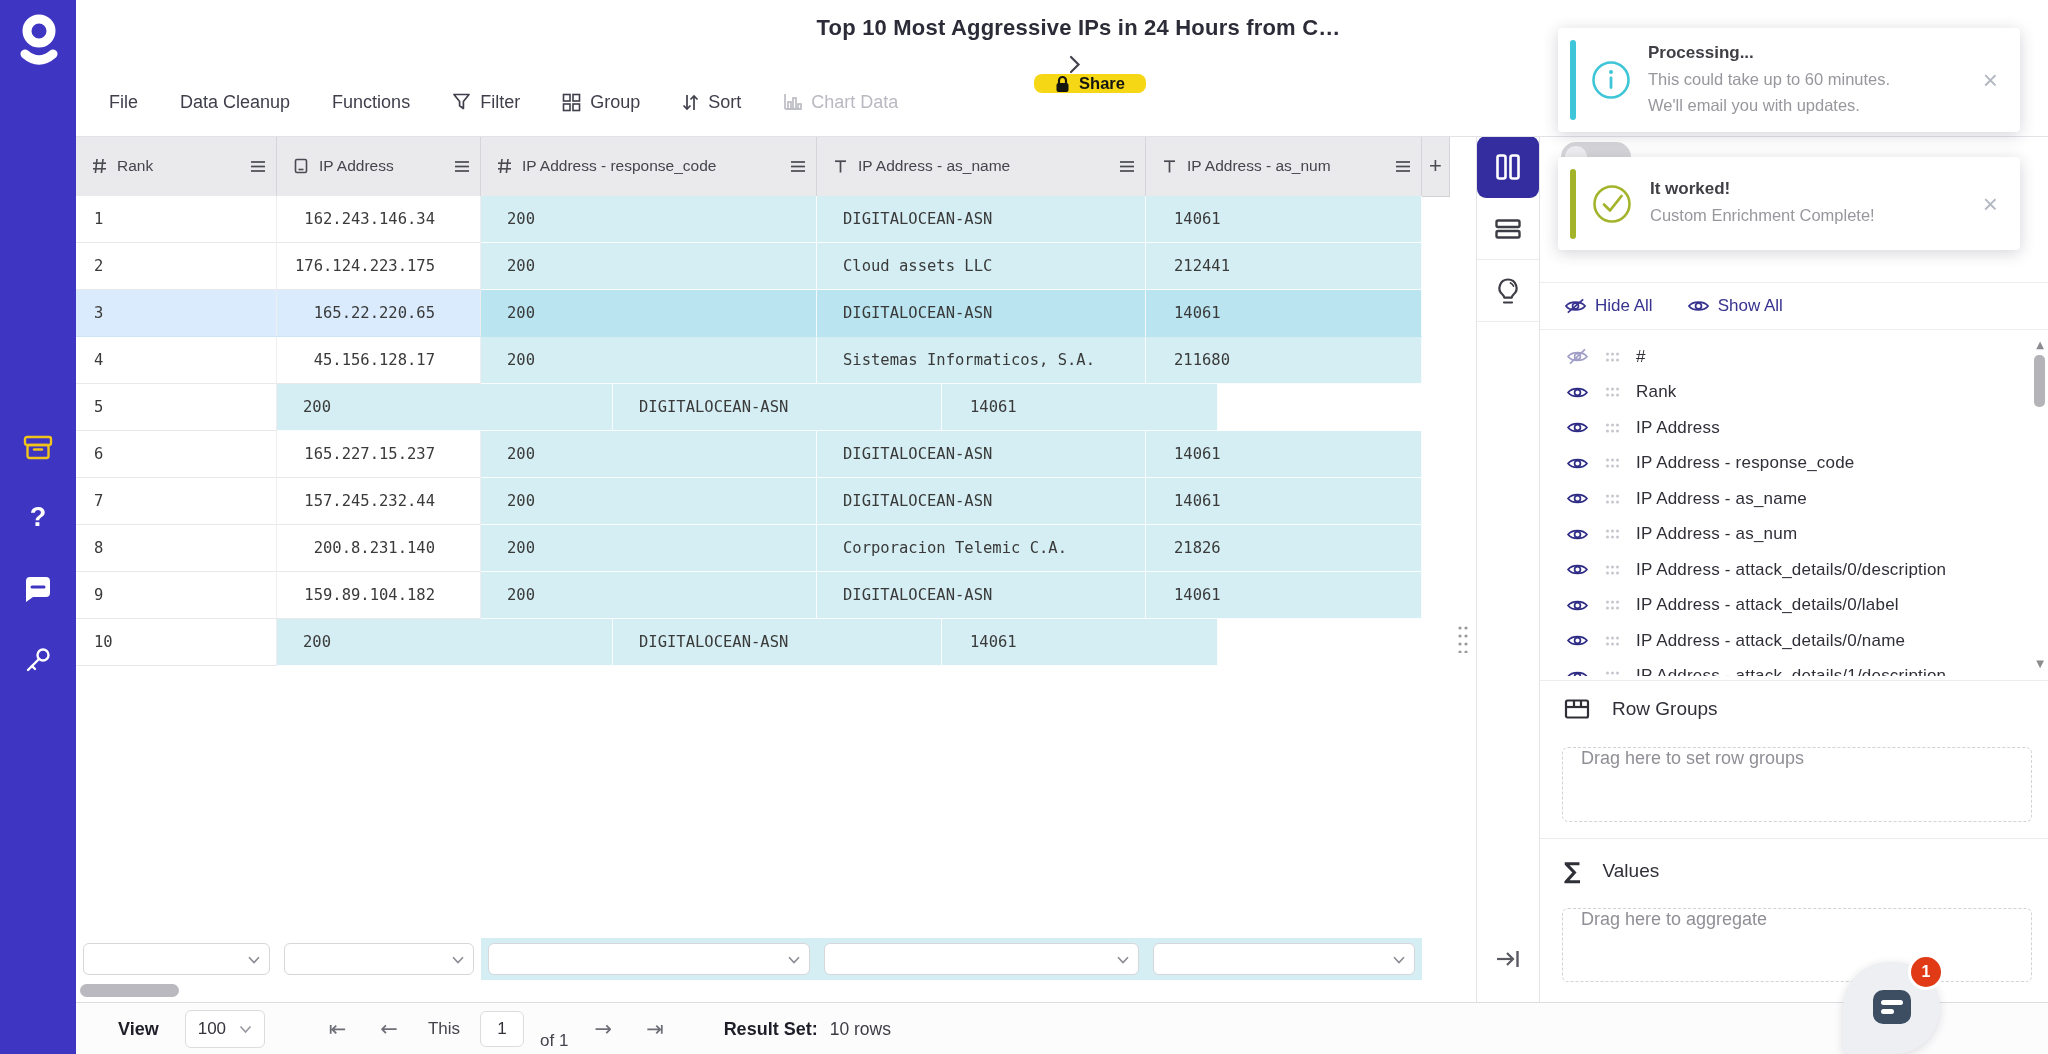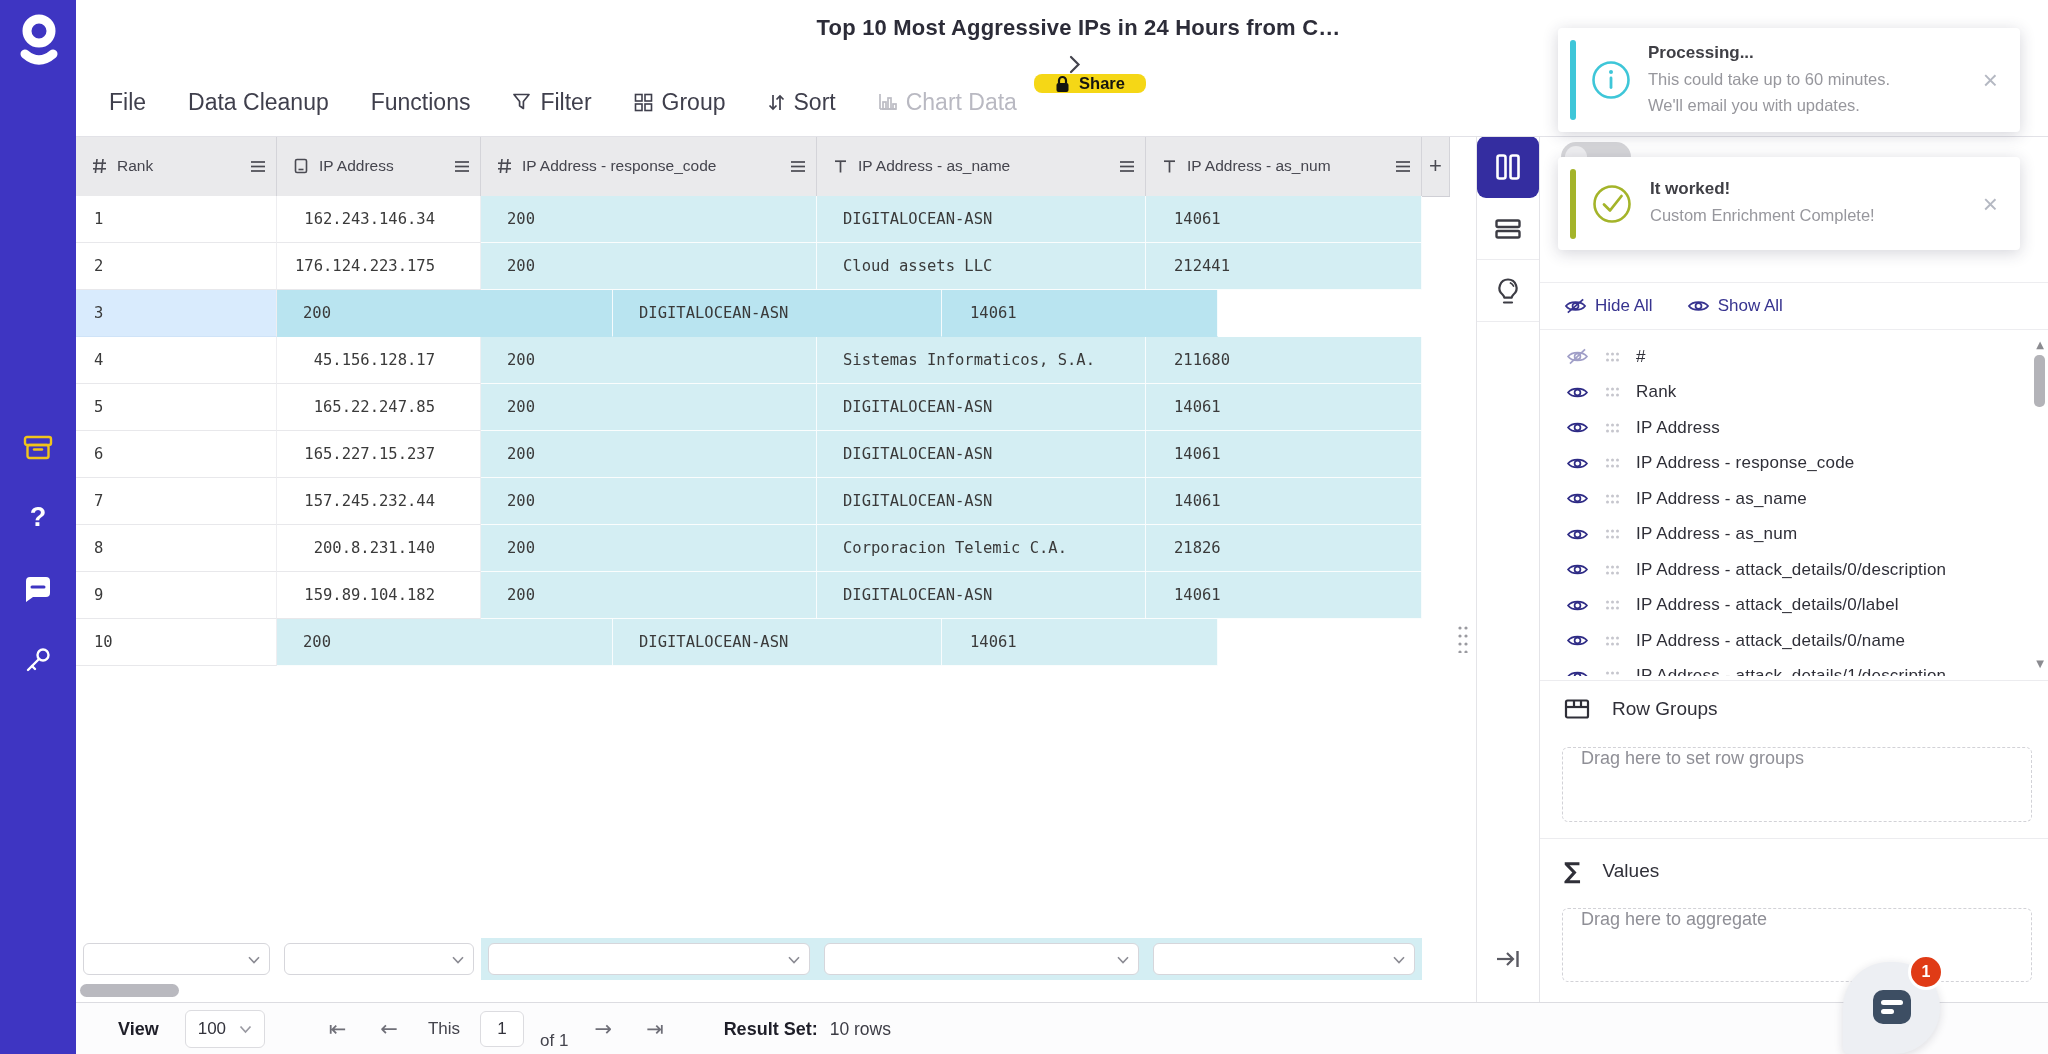--- a/index.html
+++ b/index.html
@@ -13,21 +13,21 @@
   .app-logo{position:absolute;left:17px;top:12px;}
   .side-icon{position:absolute;left:0;width:76px;height:56px;display:flex;align-items:center;justify-content:center;background:none;border:none;cursor:pointer;}
   .side-help{color:#fff;font-size:27px;font-weight:700;}
   
   .topbar{position:absolute;left:76px;top:0;right:0;height:68px;background:#fff;display:flex;align-items:center;z-index:10;flex-direction:column;}
   .doc-title{margin-left:33px;font-size:22px;font-weight:600;color:#2c2c38;letter-spacing:.2px;}
   .title-chevron{margin-left:26px;display:flex;align-items:center;cursor:pointer;}
   .share-btn{margin-left:56px;display:flex;align-items:center;gap:9px;background:#f5d716;border:none;border-radius:8px;height:38px;padding:0 21px;font-family:inherit;font-size:16.5px;font-weight:600;color:#15150f;cursor:pointer;}
   
   .menubar{position:absolute;left:76px;top:68px;right:0;height:68px;background:#fff;border-bottom:1px solid #e2e2e7;display:flex;align-items:center;z-index:9;}
-  .menu-item{display:flex;align-items:center;gap:9px;margin-left:42px;background:none;border:none;font-family:inherit;font-size:23px;color:#3f3f4c;cursor:pointer;padding:0;}
+  .menu-item{display:flex;align-items:center;gap:9px;margin-left:42px;background:none;border:none;font-family:inherit;font-size:18px;color:#3f3f4c;cursor:pointer;padding:0;}
   .menu-item:first-child{margin-left:33px;}
   .menu-item.disabled{color:#b9b9c2;cursor:default;}
   
   .grid{position:absolute;left:76px;top:136px;width:1374px;height:866px;background:#fff;}
   .grid-header{position:absolute;left:0;top:0;display:flex;border-bottom:1px solid #cfcfd5;}
   .hdr-cell{box-sizing:border-box;height:60px;background:#eaeaec;border-right:1px solid #d4d4d9;display:flex;align-items:center;gap:10px;padding:0 10px 0 16px;cursor:pointer;}
   .hdr-label{flex:1;font-size:15.5px;font-weight:500;color:#45454e;white-space:nowrap;overflow:hidden;}
   .hdr-menu{display:flex;align-items:center;cursor:pointer;}
   .hdr-plus{box-sizing:border-box;width:28px;height:60px;background:#eaeaec;display:flex;align-items:center;justify-content:center;font-size:22px;color:#4a4a52;cursor:pointer;border-right:1px solid #d4d4d9;}
   .grid-rows{position:absolute;left:0;top:60px;}
@@ -322,34 +322,34 @@
       </div>
       <div class="grid-row">
         <div class="cell" style="width: 201px; padding: 0px 0px 0px 18px;">2</div>
         <div class="cell c-align-r" style="width: 204px; padding: 0px 45px 0px 0px;">176.124.223.175</div>
         <div class="cell cyan" style="width: 336px; padding: 0px 0px 0px 26px;">200</div>
         <div class="cell cyan" style="width: 329px; padding: 0px 0px 0px 26px;">Cloud assets LLC</div>
         <div class="cell cyan" style="width: 276px; padding: 0px 0px 0px 28px;">212441</div>
       </div>
       <div class="grid-row selected">
         <div class="cell" style="width: 201px; padding: 0px 0px 0px 18px;">3</div>
+        <div class="cell c-align-r" style="width: 204px; padding: 0px 45px 0px 0px;">165.22.220.65</div>
         <div class="cell cyan" style="width: 336px; padding: 0px 0px 0px 26px;">200</div>
         <div class="cell cyan" style="width: 329px; padding: 0px 0px 0px 26px;">DIGITALOCEAN-ASN</div>
         <div class="cell cyan" style="width: 276px; padding: 0px 0px 0px 28px;">14061</div>
       </div>
       <div class="grid-row">
         <div class="cell" style="width: 201px; padding: 0px 0px 0px 18px;">4</div>
         <div class="cell c-align-r" style="width: 204px; padding: 0px 45px 0px 0px;">45.156.128.17</div>
         <div class="cell cyan" style="width: 336px; padding: 0px 0px 0px 26px;">200</div>
         <div class="cell cyan" style="width: 329px; padding: 0px 0px 0px 26px;">Sistemas Informaticos, S.A.</div>
         <div class="cell cyan" style="width: 276px; padding: 0px 0px 0px 28px;">211680</div>
       </div>
       <div class="grid-row">
         <div class="cell" style="width: 201px; padding: 0px 0px 0px 18px;">5</div>
-        <div class="cell c-align-r" style="width: 204px; padding: 0px 45px 0px 0px;">165.22.247.85</div>
         <div class="cell cyan" style="width: 336px; padding: 0px 0px 0px 26px;">200</div>
         <div class="cell cyan" style="width: 329px; padding: 0px 0px 0px 26px;">DIGITALOCEAN-ASN</div>
         <div class="cell cyan" style="width: 276px; padding: 0px 0px 0px 28px;">14061</div>
       </div>
       <div class="grid-row">
         <div class="cell" style="width: 201px; padding: 0px 0px 0px 18px;">6</div>
         <div class="cell c-align-r" style="width: 204px; padding: 0px 45px 0px 0px;">165.227.15.237</div>
         <div class="cell cyan" style="width: 336px; padding: 0px 0px 0px 26px;">200</div>
         <div class="cell cyan" style="width: 329px; padding: 0px 0px 0px 26px;">DIGITALOCEAN-ASN</div>
         <div class="cell cyan" style="width: 276px; padding: 0px 0px 0px 28px;">14061</div>

